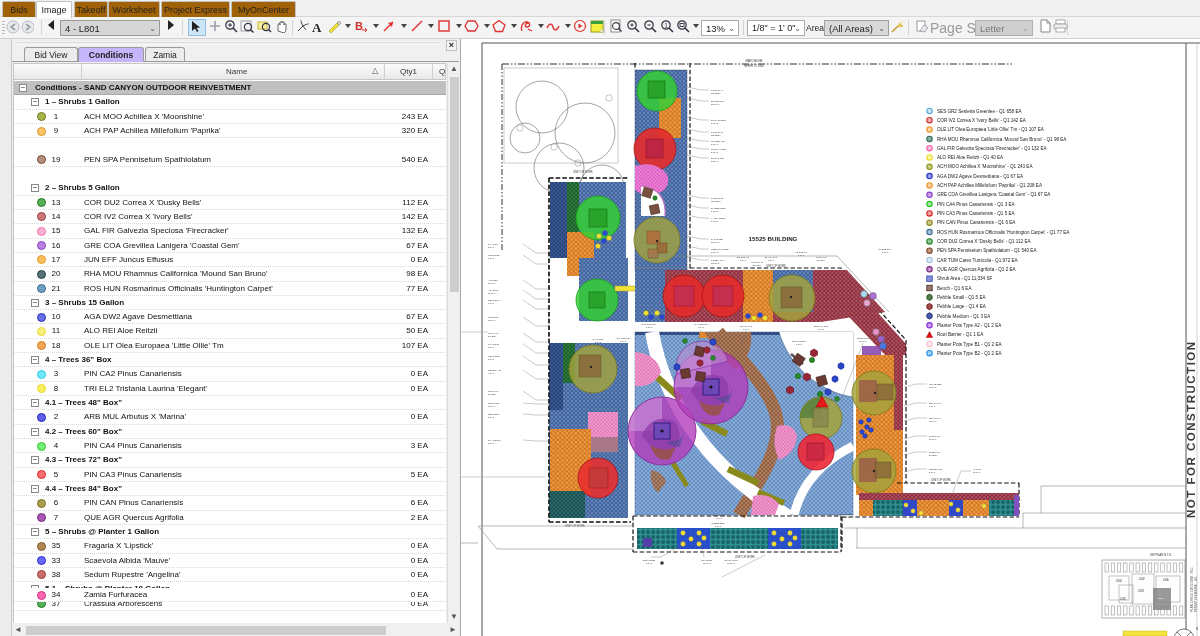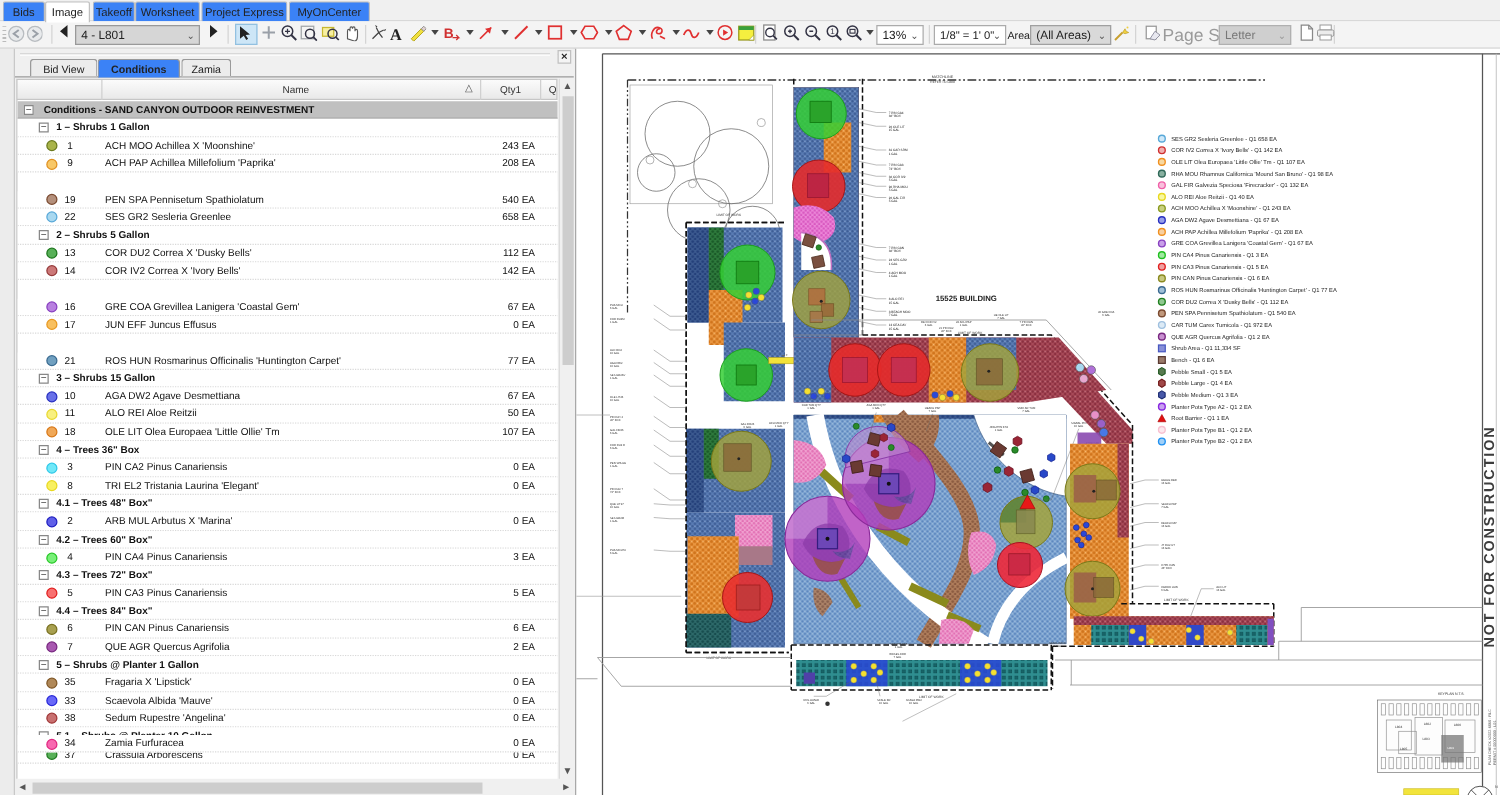--- a/index.html
+++ b/index.html
@@ -1,30 +1,30 @@
 <!DOCTYPE html>
 <html><head><meta charset="utf-8"><title>OST</title>
 <style>
 *{margin:0;padding:0;box-sizing:border-box}
 html,body{width:1200px;height:636px;overflow:hidden}
 body{font-family:"Liberation Sans",sans-serif;background:#f0f0f0;position:relative;font-size:11px}
 #tabbar{position:absolute;left:0;top:0;width:1200px;height:17px;background:#f0f0f0;border-bottom:1px solid #d8d8d8}
-.tab{position:absolute;top:1px;height:16px;line-height:16px;text-align:center;font-size:9px;white-space:nowrap;overflow:hidden;color:#222;background:#3b82f6;border:1px solid #c0c0c0;border-bottom:none;border-radius:2px 2px 0 0}
+.tab{position:absolute;top:1px;height:16px;line-height:16px;text-align:center;font-size:9px;white-space:nowrap;overflow:hidden;color:#222;background:#a16207;border:1px solid #c0c0c0;border-bottom:none;border-radius:2px 2px 0 0}
 .tab.sel{background:#fff;height:17px;z-index:2}
 #toolbar{position:absolute;left:0;top:17px;width:1200px;height:22px;background:#f4f4f4;border-bottom:1px solid #d0d0d0}
 .tbtn{position:absolute;top:2px;height:17px;display:flex;align-items:center;justify-content:center}
 .tsep{position:absolute;top:3px;width:1px;height:15px;background:#d4d4d4}
 .combo{position:absolute;top:2.5px;height:16px;background:#fff;border:1px solid #ababab;font-size:9.5px;color:#222;line-height:15px;padding-left:4px}
 .combo .chev{position:absolute;right:3px;top:0;font-size:8px;color:#555}
 #leftstrip{position:absolute;left:0;top:39px;width:12px;height:597px;background:#ececec;border-right:1px solid #c8c8c8}
 #panel{position:absolute;left:12px;top:39px;width:447px;height:597px;background:#f0f0f0}
 #grip{position:absolute;left:0;top:1px;width:447px;height:7px}
 #ptabs{position:absolute;left:0;top:8px;width:447px;height:15px;border-bottom:1px solid #9a9a9a}
 .ptab{position:absolute;top:0px;height:14px;line-height:14px;font-size:8.5px;color:#222;background:#ececec;border:1px solid #9a9a9a;border-bottom:none;text-align:center;border-radius:3px 3px 0 0}
-.ptab.sel{background:#3b82f6;font-weight:bold;height:15px;z-index:2}
+.ptab.sel{background:#c4b5fd;font-weight:bold;height:15px;z-index:2}
 #thead{position:absolute;left:1px;top:24px;width:433px;height:17px;background:linear-gradient(#fbfbfb,#e9e9e9);border:1px solid #c6c6c6;font-size:8px;color:#333}
 #tbody{position:absolute;left:1px;top:41px;width:433px;height:543px;background:#fff;overflow:hidden;border-left:1px solid #c6c6c6}
 .trow{position:absolute;left:0;width:433px;height:14.32px;line-height:14.3px;font-size:8px;color:#111;border-bottom:1px dotted #d9d9d9;background:#fff}
 .toprow{background:#c0c0c0;border-bottom:1px solid #a8a8a8}
 .toprow b,.grprow b{font-size:8px;letter-spacing:0}
 .exp{position:absolute;top:3px;width:8px;height:8px;border:1px solid #888;background:#fff;font-size:8px;line-height:6px;text-align:center;color:#333}
 .dot{position:absolute;left:23px;top:2.5px;width:9px;height:9px;border-radius:50%;border:1.5px solid}
 .no{position:absolute;left:32px;width:20px;text-align:center}
 .nm{position:absolute;left:70px}
 .qty{position:absolute;right:19px;text-align:left}
@@ -334,61 +334,67 @@
 <div class="trow itemrow" style="top:29.6px">
         <span class="dot" style="background:#a9b44a;border-color:#6b7a1e"></span>
         <span class="no">1</span>
         <span class="nm">ACH MOO Achillea X 'Moonshine'</span>
         <span class="qty">243 EA</span>
       </div>
 <div class="trow itemrow" style="top:44.0px">
         <span class="dot" style="background:#f8c868;border-color:#e09020"></span>
         <span class="no">9</span>
         <span class="nm">ACH PAP Achillea Millefolium 'Paprika'</span>
-        <span class="qty">208 EA</span>
+        <span class="qty">320 EA</span>
       </div>
 <div class="trow itemrow" style="top:72.6px">
         <span class="dot" style="background:#b4907c;border-color:#7a4a30"></span>
         <span class="no">19</span>
         <span class="nm">PEN SPA Pennisetum Spathiolatum</span>
         <span class="qty">540 EA</span>
       </div>
-<div class="trow itemrow" style="top:86.9px">
-        <span class="dot" style="background:#a8d8f0;border-color:#58a8d8"></span>
-        <span class="no">22</span>
-        <span class="nm">SES GR2 Sesleria Greenlee</span>
-        <span class="qty">658 EA</span>
-      </div>
 <div class="trow grprow" style="top:101.2px">
         <span class="exp" style="left:17px">−</span>
         <b style="position:absolute;left:31px">2 – Shrubs 5 Gallon</b>
       </div>
 <div class="trow itemrow" style="top:115.6px">
         <span class="dot" style="background:#58b058;border-color:#207820"></span>
         <span class="no">13</span>
         <span class="nm">COR DU2 Correa X 'Dusky Bells'</span>
         <span class="qty">112 EA</span>
       </div>
 <div class="trow itemrow" style="top:129.9px">
         <span class="dot" style="background:#cc7878;border-color:#953a3a"></span>
         <span class="no">14</span>
         <span class="nm">COR IV2 Correa X 'Ivory Bells'</span>
         <span class="qty">142 EA</span>
       </div>
+<div class="trow itemrow" style="top:144.2px">
+        <span class="dot" style="background:#f8b0d4;border-color:#f070a8"></span>
+        <span class="no">15</span>
+        <span class="nm">GAL FIR Galvezia Speciosa 'Firecracker'</span>
+        <span class="qty">132 EA</span>
+      </div>
 <div class="trow itemrow" style="top:158.5px">
         <span class="dot" style="background:#b880e0;border-color:#8840c0"></span>
         <span class="no">16</span>
         <span class="nm">GRE COA Grevillea Lanigera 'Coastal Gem'</span>
         <span class="qty">67 EA</span>
       </div>
 <div class="trow itemrow" style="top:172.8px">
         <span class="dot" style="background:#f8c060;border-color:#e89820"></span>
         <span class="no">17</span>
         <span class="nm">JUN EFF Juncus Effusus</span>
         <span class="qty">0 EA</span>
+      </div>
+<div class="trow itemrow" style="top:187.2px">
+        <span class="dot" style="background:#587078;border-color:#2a4048"></span>
+        <span class="no">20</span>
+        <span class="nm">RHA MOU Rhamnus Californica 'Mound San Bruno'</span>
+        <span class="qty">98 EA</span>
       </div>
 <div class="trow itemrow" style="top:201.5px">
         <span class="dot" style="background:#70a0c0;border-color:#3a6a90"></span>
         <span class="no">21</span>
         <span class="nm">ROS HUN Rosmarinus Officinalis 'Huntington Carpet'</span>
         <span class="qty">77 EA</span>
       </div>
 <div class="trow grprow" style="top:215.8px">
         <span class="exp" style="left:17px">−</span>
         <b style="position:absolute;left:31px">3 – Shrubs 15 Gallon</b>

